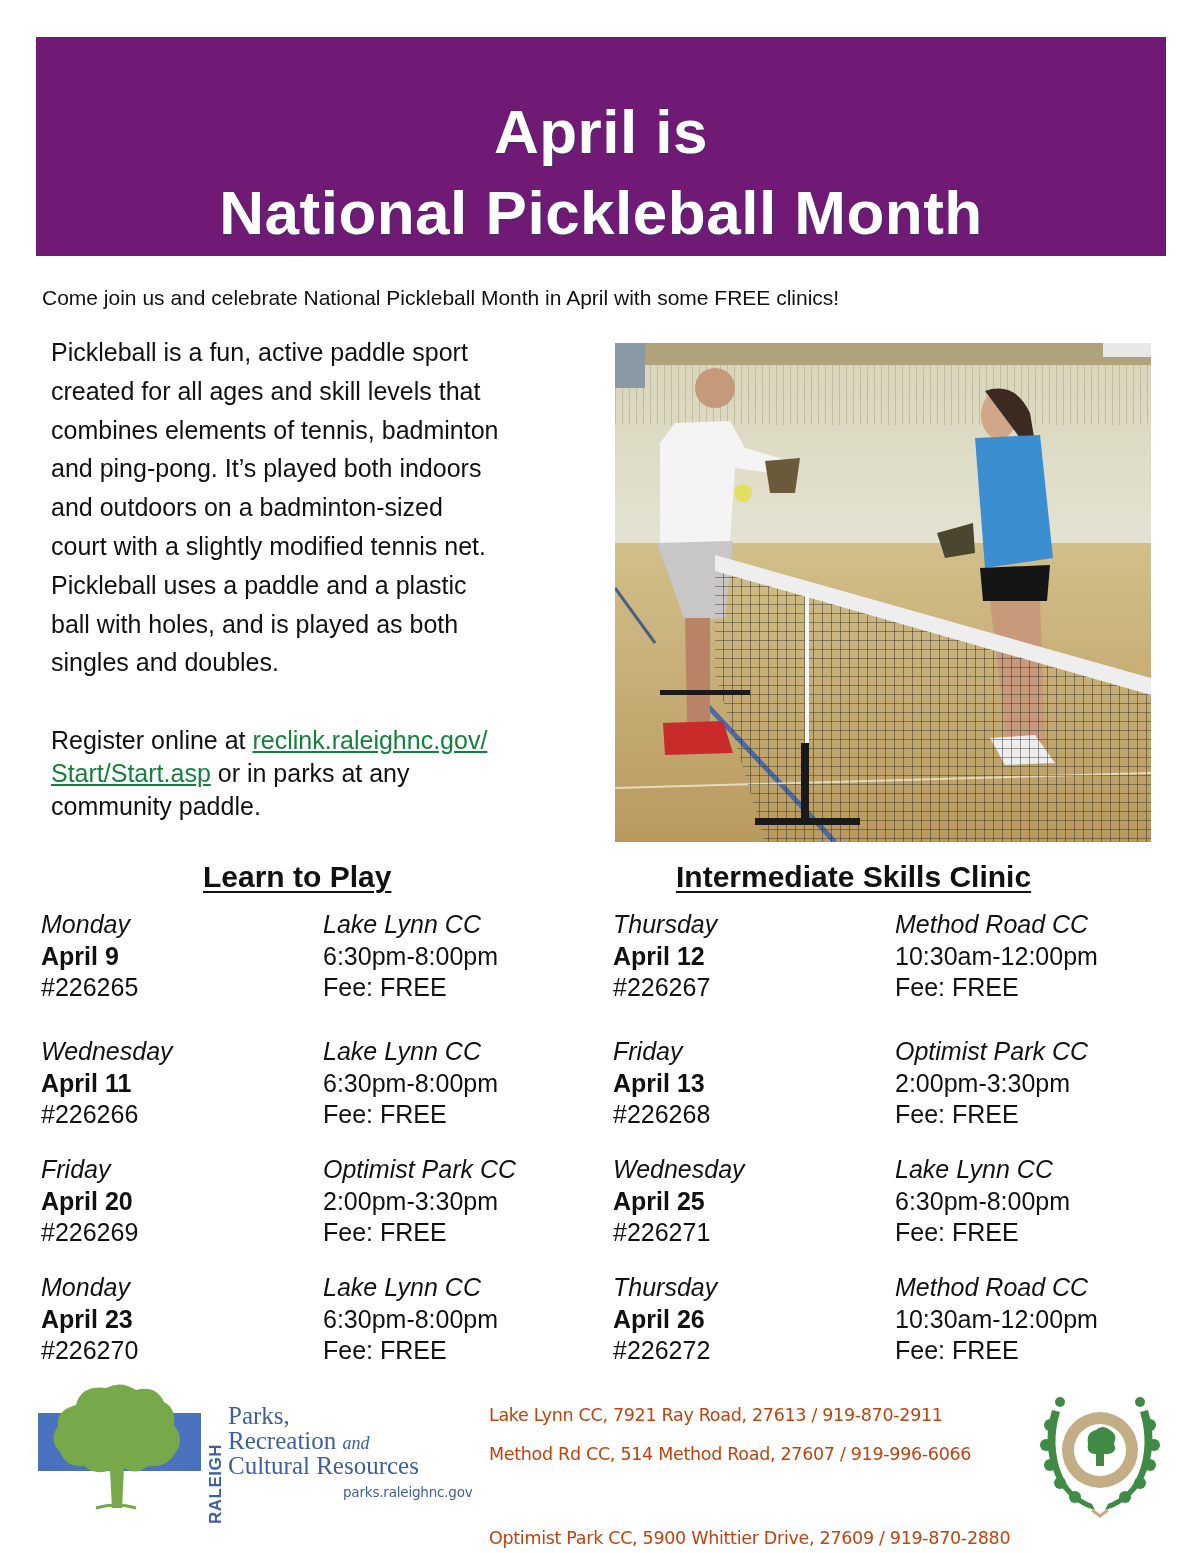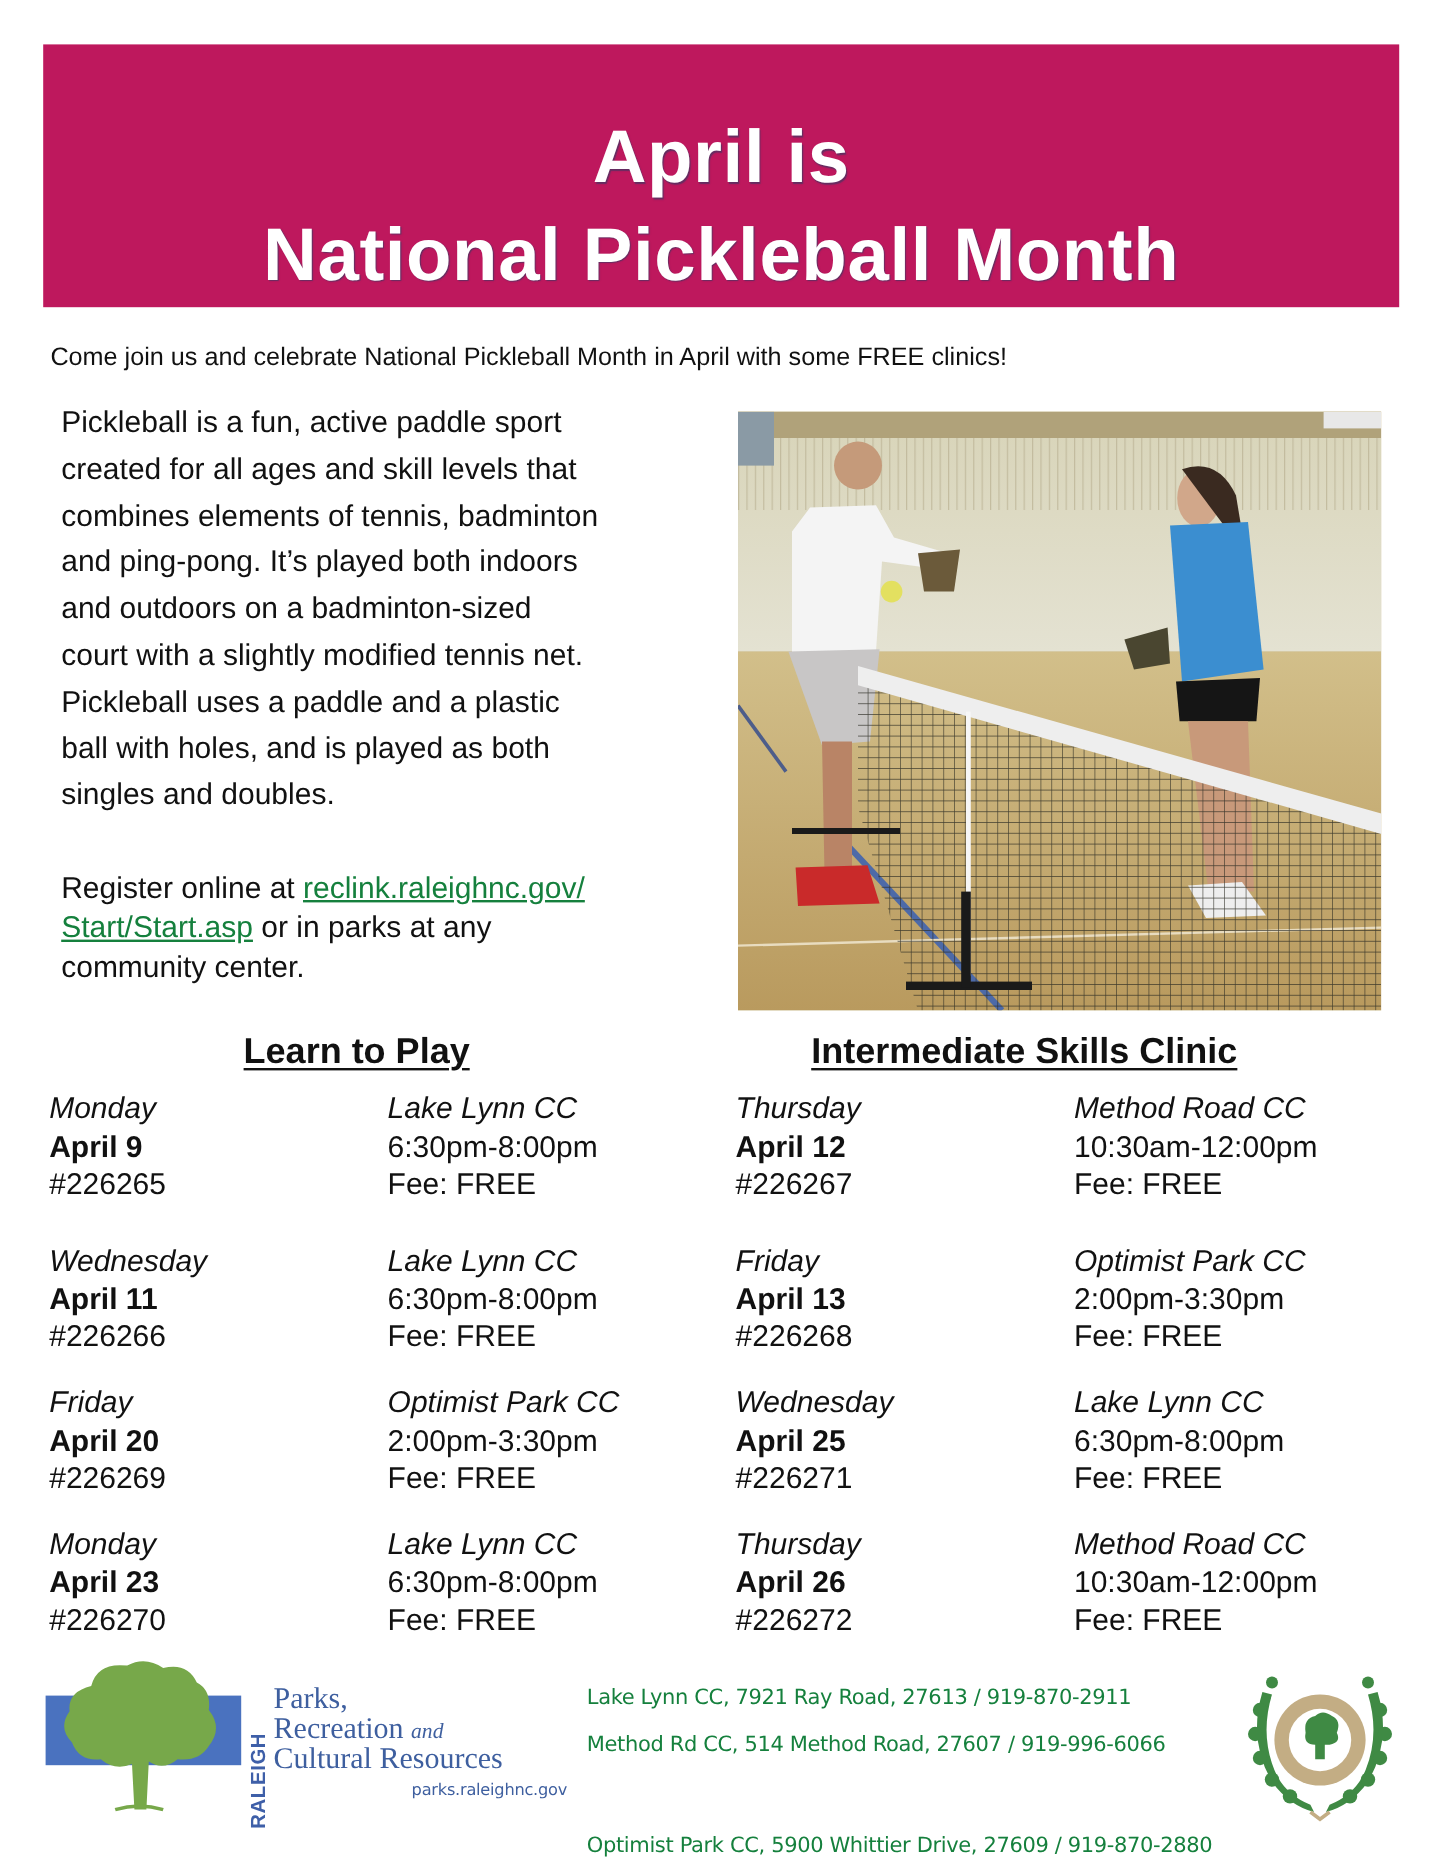--- a/index.html
+++ b/index.html
@@ -1,21 +1,21 @@
 <!DOCTYPE html>
 <html><head>
 <meta charset="utf-8">
 <style>
   * { box-sizing: border-box; margin: 0; padding: 0; }
   html, body { width: 1200px; height: 1553px; background: #ffffff; overflow: hidden; }
   body { position: relative; font-family: "Liberation Sans", sans-serif; color: #111; }
 
   .banner {
     position: absolute; left: 36px; top: 37px; width: 1130px; height: 219px;
-    background: #be185d; color: #fff; text-align: center;
+    background: #701a75; color: #fff; text-align: center;
     font-weight: bold; font-family: "Liberation Sans", sans-serif;
     text-shadow: 1px 1px 1px rgba(40,60,100,0.6);
   }
   .banner .line1 { position: absolute; left: 0; right: 0; top: 64px; font-size: 62px; line-height: 62px; letter-spacing: 0.5px; }
   .banner .line2 { position: absolute; left: 0; right: 0; top: 176px; font-size: 62px; line-height: 62px; transform: translateY(-50%); letter-spacing: 0.5px; }
 
   .intro { position: absolute; left: 42px; top: 282px; font-size: 21px; line-height: 32px; white-space: nowrap; }
 
   .desc { position: absolute; left: 51px; top: 333px; width: 540px; font-size: 25px; line-height: 38.8px; }
   .register { position: absolute; left: 51px; top: 724px; width: 540px; font-size: 25px; line-height: 33px; }
@@ -26,21 +26,21 @@
   .section-title { position: absolute; top: 860px; font-size: 30px; font-weight: bold; text-decoration: underline; text-underline-offset: 4px; text-decoration-thickness: 2px; white-space: nowrap; }
   .title-learn { left: 203px; }
   .title-inter { left: 676px; }
 
   .event { position: absolute; font-size: 25px; line-height: 31.5px; white-space: nowrap; }
   .event .day, .event .loc { font-style: italic; }
   .event .date { font-weight: bold; }
 
   .footer-logo { position: absolute; left: 36px; top: 1380px; width: 440px; height: 140px; }
   .logo-text { position: absolute; font-family: "Liberation Serif", serif; color: #3e5f9f; }
-  .addr { position: absolute; left: 489px; font-size: 17.5px; color: #15803d; white-space: nowrap; font-family: "DejaVu Sans", sans-serif; letter-spacing: -0.3px; }
+  .addr { position: absolute; left: 489px; font-size: 17.5px; color: #c2410c; white-space: nowrap; font-family: "DejaVu Sans", sans-serif; letter-spacing: -0.3px; }
   .seal { position: absolute; left: 1030px; top: 1380px; width: 140px; height: 140px; }
 </style>
 </head>
 <body>
 
 <div class="banner">
   <div class="line1">April is</div>
   <div class="line2">National Pickleball Month</div>
 </div>
 
@@ -58,21 +58,21 @@
   <div>singles and doubles.</div>
 </div>
 
 <div class="register">
   <div>
     <span>Register online at </span><a><span>reclink.raleighnc.gov/</span></a>
   </div>
   <div>
     <a><span>Start/Start.asp</span></a><span> or in parks at any</span>
   </div>
-  <div>community center.</div>
+  <div>community paddle.</div>
 </div>
 
 <div class="photo" title="Instructor and student at a pickleball net in a gymnasium">
   <svg width="536" height="499" viewBox="0 0 536 499">
     <defs>
       <linearGradient id="wall" x1="0" y1="0" x2="0" y2="1">
         <stop offset="0" stop-color="#d8d4b8"></stop>
         <stop offset="1" stop-color="#e4e2d2"></stop>
       </linearGradient>
       <linearGradient id="floor" x1="0" y1="0" x2="0" y2="1">

